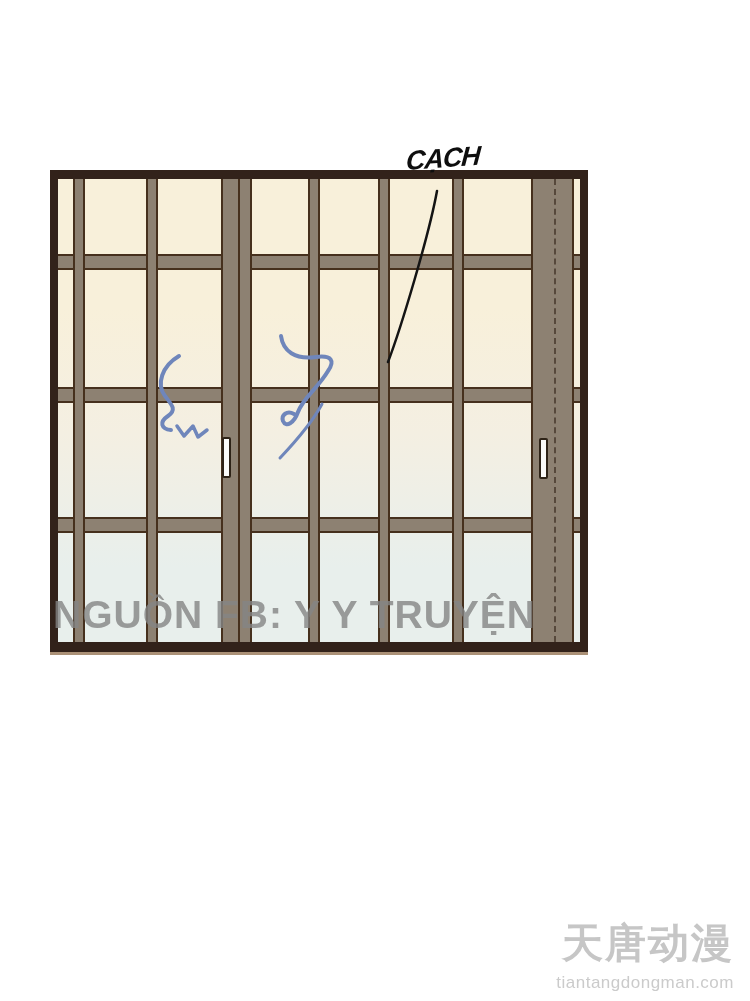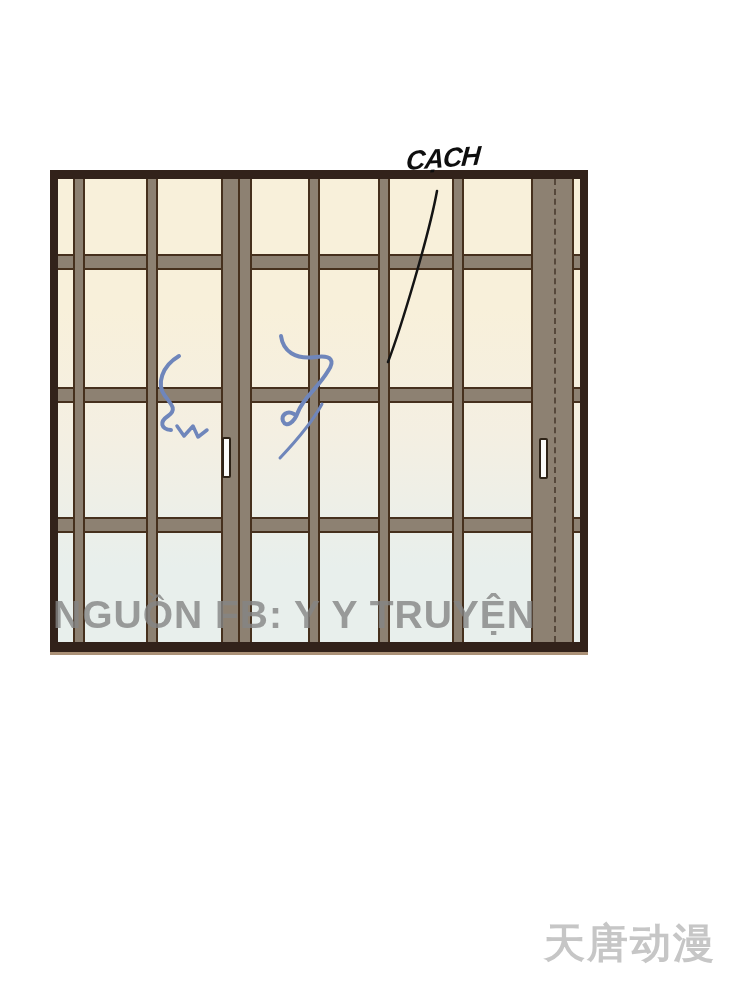--- a/index.html
+++ b/index.html
@@ -55,21 +55,21 @@
     font:italic 700 27px "Liberation Sans", sans-serif;
     color:#0e0e0e;letter-spacing:-1px;
     transform:rotate(-4deg) skewX(-8deg);transform-origin:left bottom;
   }
   .watermark{
     position:absolute;left:53px;top:593px;white-space:nowrap;
     font:700 39px "Liberation Sans", sans-serif;
     color:var(--watermark-gray);opacity:.8;letter-spacing:1px;
   }
   .publisher{
-    position:absolute;right:34px;top:916px;text-align:right;line-height:1.05;
+    position:absolute;right:16px;top:916px;text-align:right;line-height:1.05;
   }
   .publisher .brand{
     font:700 41px "DejaVu Sans", sans-serif;
     color:var(--logo-gray);letter-spacing:2px;
   }
   .publisher .domain{
     font:400 17px "Liberation Sans", sans-serif;
     color:#cbcbcb;letter-spacing:.5px;margin-top:2px;
   }
 </style>
@@ -108,15 +108,16 @@
     <path d="M281,336 C283,351 295,360 316,357 C332,355 335,361 328,371 C318,388 303,398 298,412 C294,423 286,428 283,421 C281,415 287,410 294,414" fill="none" stroke="var(--motion-mark)" stroke-width="4" stroke-linecap="round" stroke-linejoin="round"></path>
     <path d="M322,404 C313,421 297,440 280,458" fill="none" stroke="var(--motion-mark)" stroke-width="3" stroke-linecap="round"></path>
   </svg>
 
   <div class="sfx">CẠCH</div>
 
   <div class="watermark">NGUỒN FB: Y Y TRUYỆN</div>
 
   <div class="publisher">
     <div class="brand">天唐动漫</div>
+    <div class="domain">tiantangdongman.com</div>
   </div>
 
 </div>
 
 </body></html>

